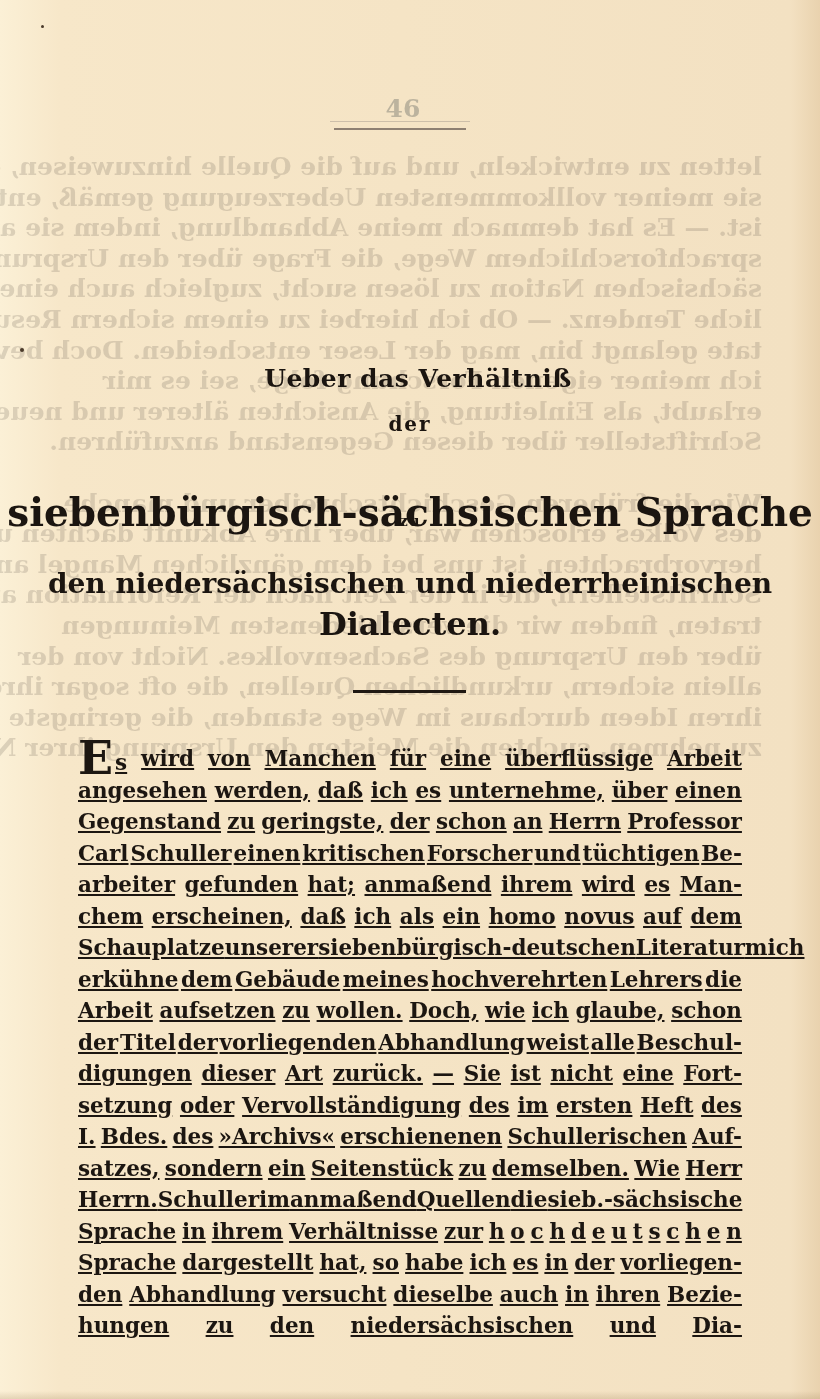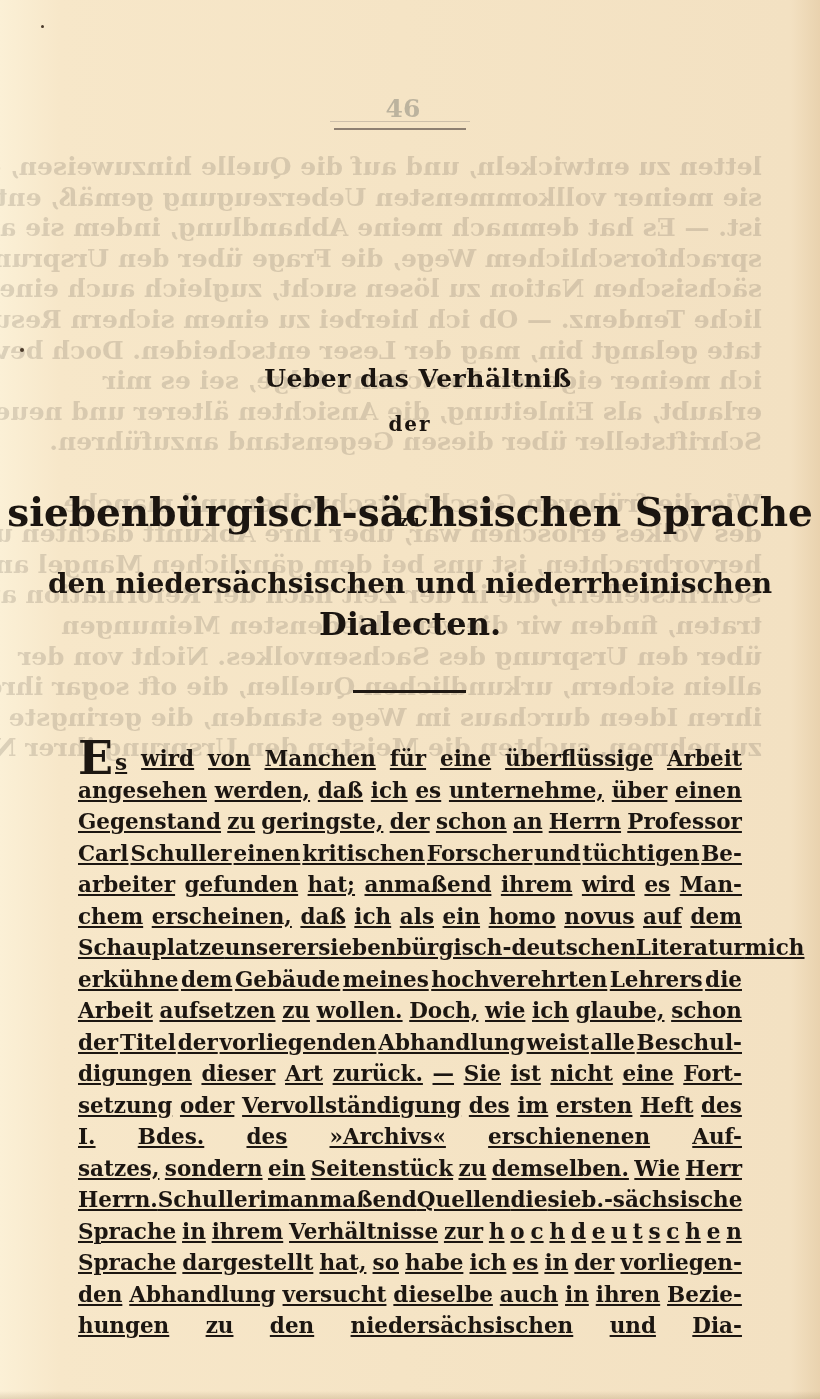--- a/index.html
+++ b/index.html
@@ -230,20 +230,21 @@
         <span class="w">ersten</span>
         <span class="w">Heft</span>
         <span class="w">des</span>
       </div>
       <div class="body-line">
         <span class="w">I.</span>
         <span class="w">Bdes.</span>
         <span class="w">des</span>
         <span class="w">»Archivs«</span>
         <span class="w">erschienenen</span>
+        <span class="w">Schullerischen</span>
         <span class="w">Auf-</span>
       </div>
       <div class="body-line">
         <span class="w">satzes,</span>
         <span class="w">sondern</span>
         <span class="w">ein</span>
         <span class="w">Seitenstück</span>
         <span class="w">zu</span>
         <span class="w">demselben.</span>
         <span class="w">Wie</span>

